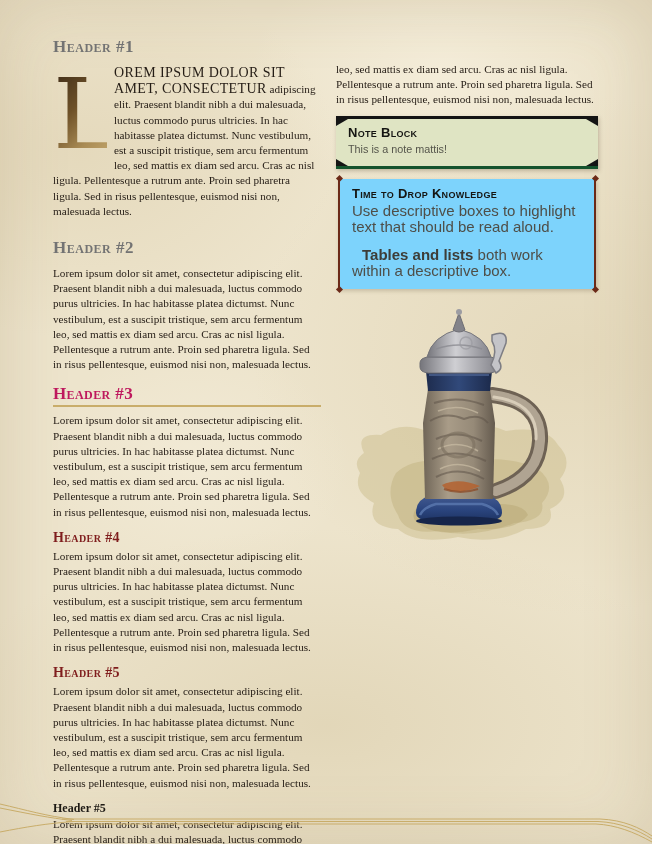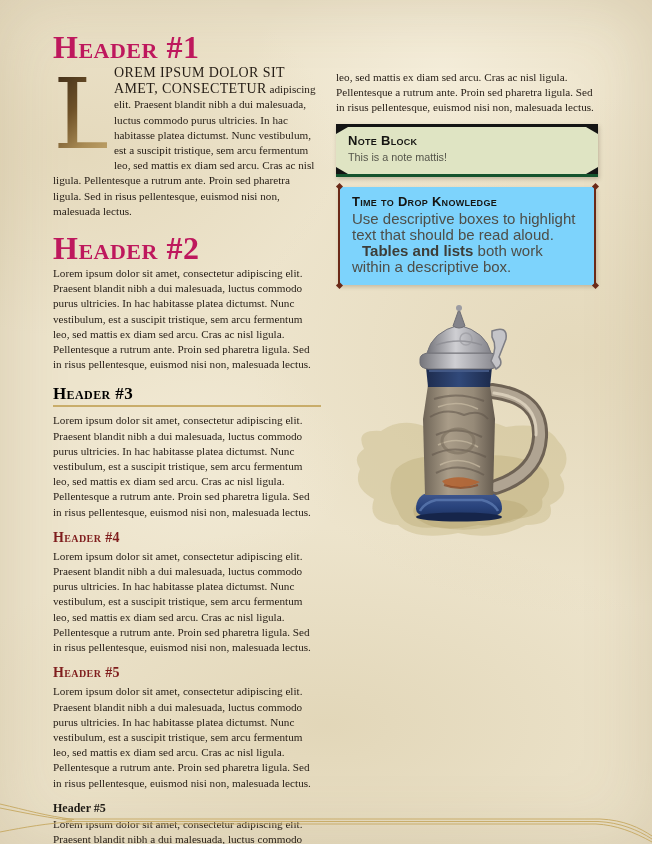--- a/index.html
+++ b/index.html
@@ -11,32 +11,32 @@
       radial-gradient(ellipse 520px 420px at 88% 42%, rgba(208,191,149,0.30), transparent 62%),
       radial-gradient(ellipse 620px 320px at 50% 86%, rgba(201,184,140,0.30), transparent 62%),
       radial-gradient(ellipse 320px 220px at 68% 8%, rgba(250,244,228,0.55), transparent 60%),
       radial-gradient(ellipse 260px 200px at 30% 55%, rgba(249,243,227,0.40), transparent 60%);
     box-shadow: inset 0 0 70px rgba(120,92,44,0.18);
     font-family:"Liberation Serif", serif;
     color:#241C15;
   }
   .col{position:absolute;}
   .col-left{left:53px;top:34px;width:268px;}
-  .col-right{left:336px;top:58px;width:262px;}
+  .col-right{left:336px;top:50px;width:262px;}
 
   .h1{
     font-family:"Liberation Serif", serif;
     font-variant:small-caps;font-weight:bold;
-    font-size:32px;line-height:26px;color:#be185d;
+    font-size:17px;line-height:26px;color:#737373;
     margin:0 0 5px 0;letter-spacing:0.5px;
   }
   .h3{
     font-family:"Liberation Serif", serif;
     font-variant:small-caps;font-weight:bold;
-    font-size:17px;line-height:19px;color:#000000;
+    font-size:17px;line-height:19px;color:#be185d;
     border-bottom:2px solid #C9AD6A;padding-bottom:2px;
     margin:12px 0 6px 0;letter-spacing:0.4px;
   }
   .h4{
     font-family:"Liberation Serif", serif;
     font-variant:small-caps;font-weight:bold;
     font-size:14px;line-height:16px;color:#7f1d1d;
     margin:10px 0 3px 0;letter-spacing:0.4px;
   }
   .h5{
@@ -93,21 +93,21 @@
     transform:rotate(45deg);
   }
   .descriptive .d-tl{top:-3px;left:-3.5px;}
   .descriptive .d-tr{top:-3px;right:-3.5px;}
   .descriptive .d-bl{bottom:-3px;left:-3.5px;}
   .descriptive .d-br{bottom:-3px;right:-3.5px;}
   .desc-p{
     font-family:"Liberation Sans", sans-serif;
     font-size:15px;line-height:16px;color:#4E4E48;margin:0;
   }
-  .desc-p.indent{text-indent:10px;}
+  .desc-p.indent{text-indent:10px;margin-top:12px;}
   .desc-bold{font-weight:bold;color:#3D3D38;}
 
   .stein-wrap{position:relative;width:232px;height:248px;margin:14px 0 0 10px;}
 
   .footer-accent{position:absolute;left:0;top:800px;width:652px;height:44px;}
 </style>
 </head>
 <body>
 
 <div class="col col-left">

